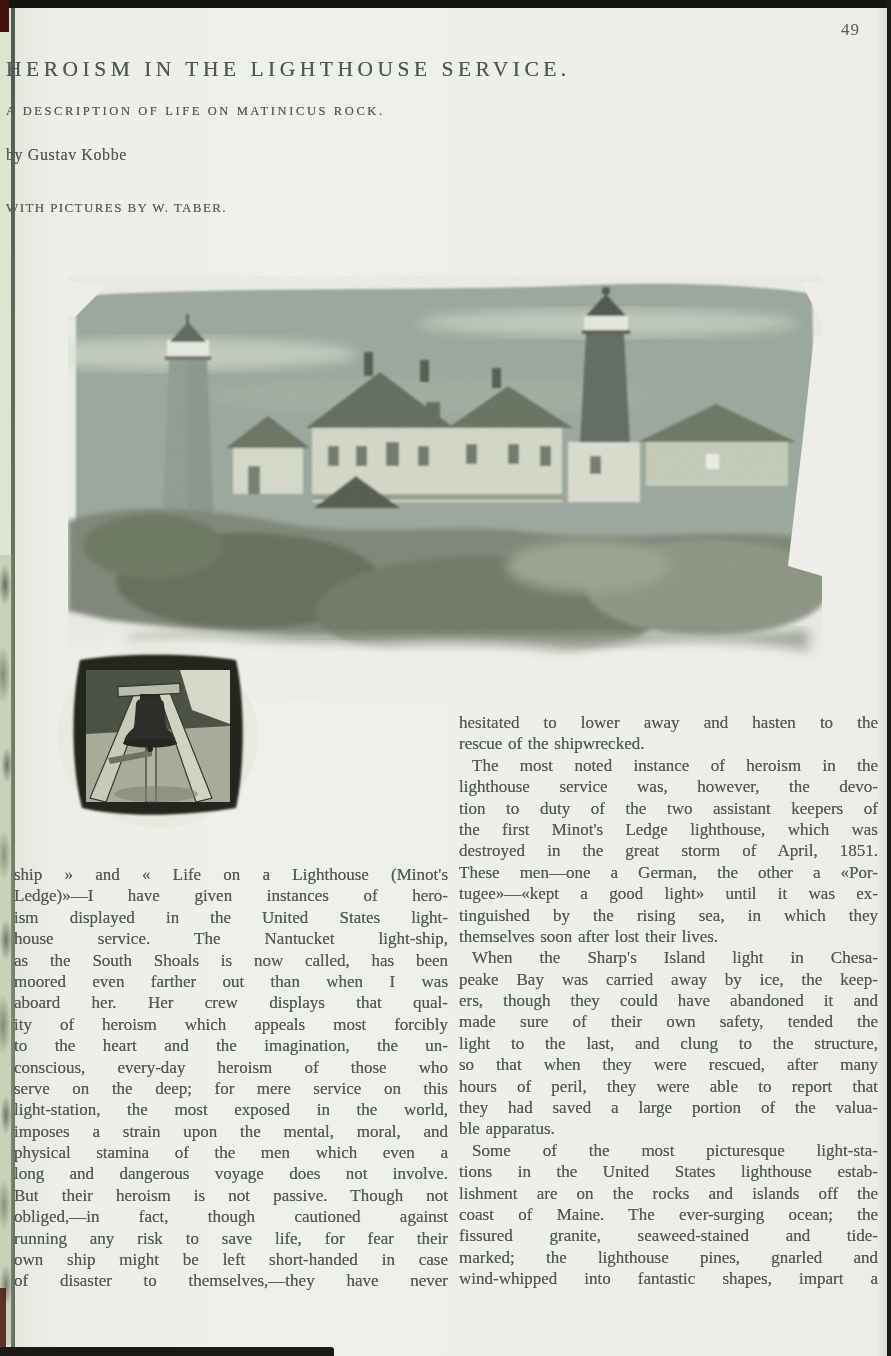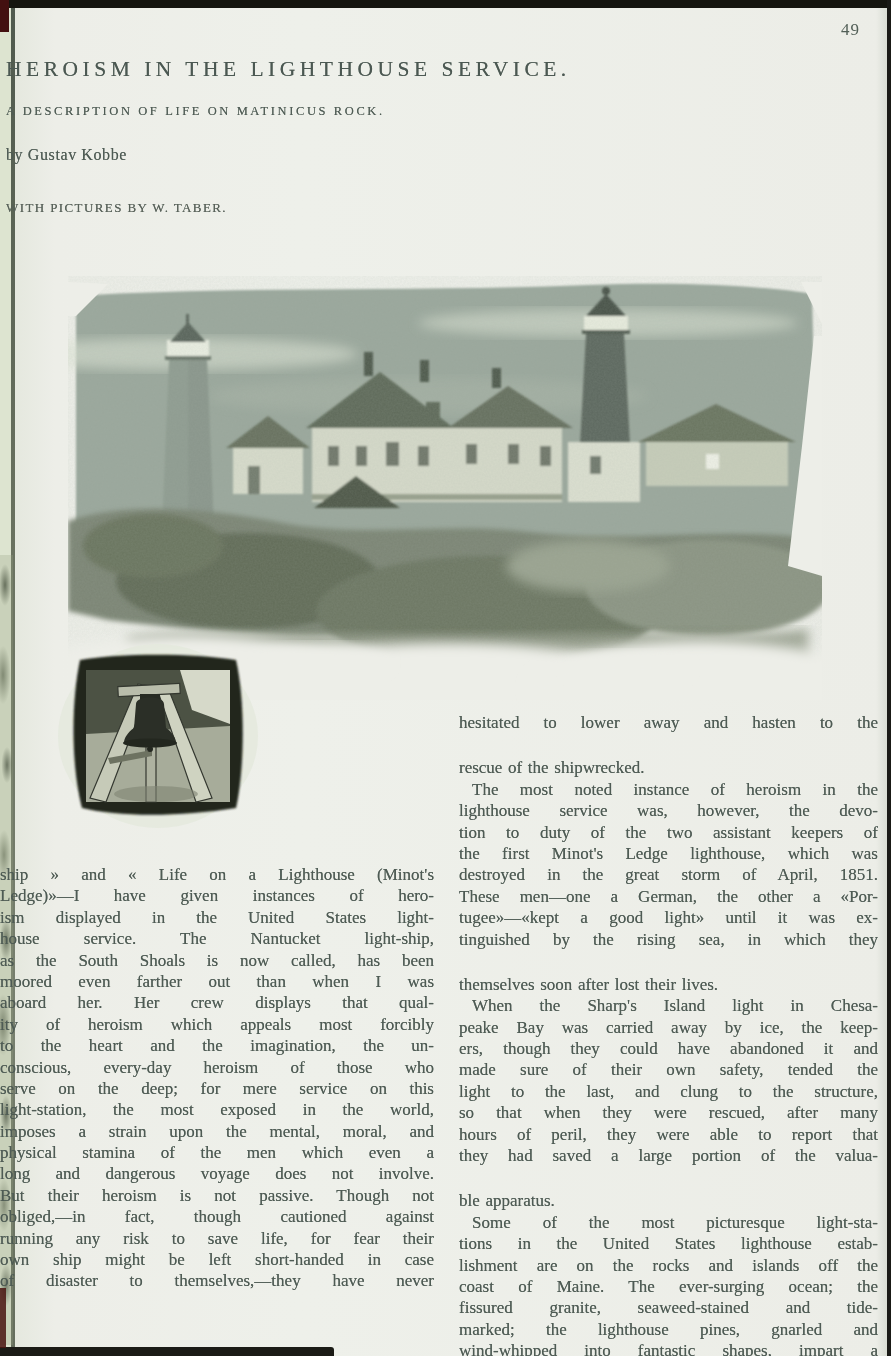--- a/index.html
+++ b/index.html
@@ -42,24 +42,24 @@
   .subtitle{top:104px;font-size:12.5px;letter-spacing:2.6px;color:#4f5c55;}
   .byline{top:146px;font-size:16px;letter-spacing:.6px;color:#4e5b54;}
   .credit{top:200px;font-size:13px;letter-spacing:1.4px;color:#586159;}
   
   .main-illo{position:absolute;left:68px;top:276px;width:754px;height:424px;}
   .bell-inset{position:absolute;left:58px;top:644px;width:200px;height:186px;}
   
   .col{position:absolute;font-size:17px;line-height:21.4px;word-spacing:1.4px;
     color:#4e5b54;text-shadow:0 0 .55px rgba(78,91,84,.75);}
   #col-drop{left:278px;top:712px;width:170px;}
-  #col-left{left:0;top:864px;width:434px;}
+  #col-left{left:14px;top:864px;width:434px;}
   #col-right{left:459px;top:712px;width:419px;}
   .line{height:21.4px;text-align:justify;text-align-last:justify;white-space:nowrap;overflow:visible;}
-  .line.nojust{text-align-last:left;margin-top:24px;}
+  .line.nojust{text-align-last:left;}
   .line.indent{text-indent:13px;}
   .line.lead::first-letter{font-size:1.32em;}
 </style>
 </head>
 <body>
 
 <div class="page">
 
   <div class="gutter-pale"></div>
   <div class="gutter-line"></div>

